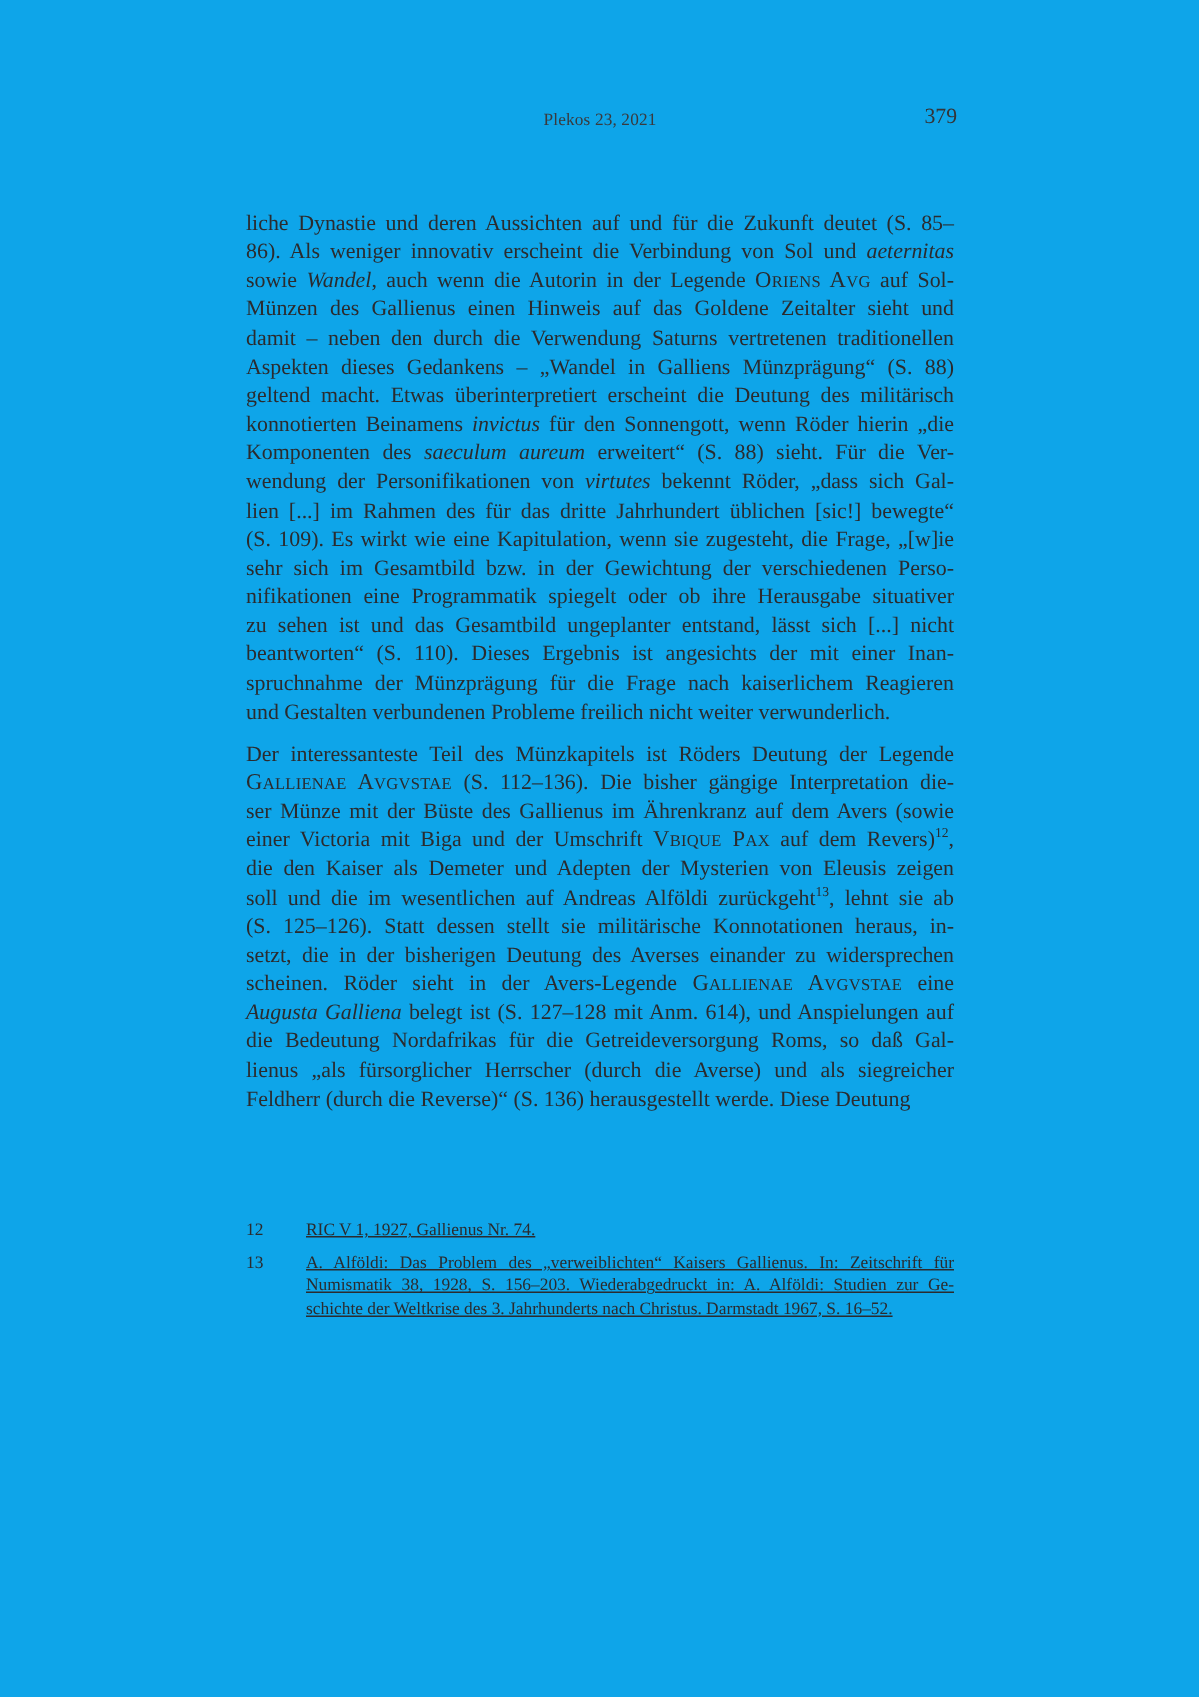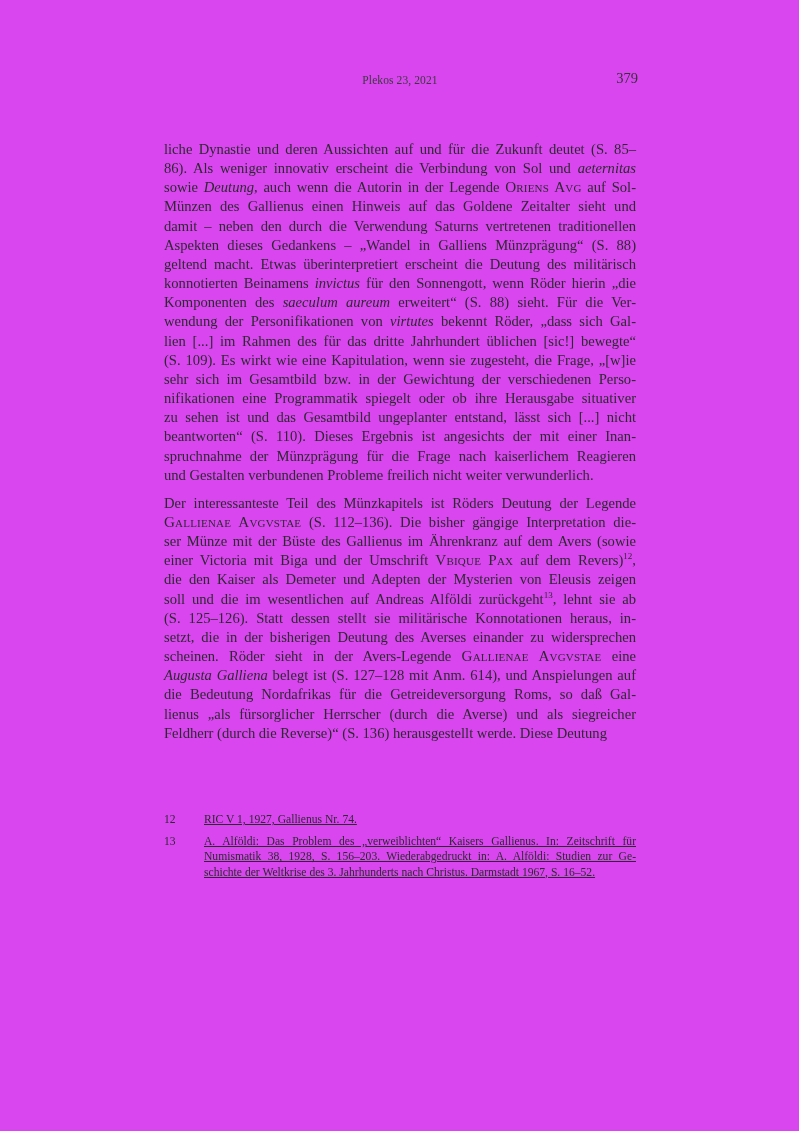--- a/index.html
+++ b/index.html
@@ -12,21 +12,21 @@
     height: 1131px;
     position: relative;
     font-family: "Liberation Serif", "DejaVu Serif", serif;
     color: #2b2b2e;
     -webkit-font-smoothing: antialiased;
   }
 
   .page {
     position: absolute;
     inset: 0;
-    background: #d946ef;
+    background: #0ea5e9;
   }
 
   
   .running-head {
     position: absolute;
     top: 74px;
     left: 164px;
     width: 472px;
     height: 16px;
     font-size: 11.5px;
@@ -136,21 +136,21 @@
   <div class="running-head">
     <div class="rh-title">Plekos 23, 2021</div>
     <div class="rh-page">379</div>
   </div>
 
   <div class="text-column">
 
     <p class="body-par">
       <span class="ln">liche Dynastie und deren Aussichten auf und für die Zukunft deutet (S. 85–</span>
       <span class="ln">86). Als weniger innovativ erscheint die Verbindung von Sol und <i class="it">aeternitas</i></span>
-      <span class="ln">sowie <i class="it">Deutung</i>, auch wenn die Autorin in der Legende <span class="sc">Oriens Avg</span> auf Sol-</span>
+      <span class="ln">sowie <i class="it">Wandel</i>, auch wenn die Autorin in der Legende <span class="sc">Oriens Avg</span> auf Sol-</span>
       <span class="ln">Münzen des Gallienus einen Hinweis auf das Goldene Zeitalter sieht und</span>
       <span class="ln">damit – neben den durch die Verwendung Saturns vertretenen traditionellen</span>
       <span class="ln">Aspekten dieses Gedankens – „Wandel in Galliens Münzprägung“ (S. 88)</span>
       <span class="ln">geltend macht. Etwas überinterpretiert erscheint die Deutung des militärisch</span>
       <span class="ln">konnotierten Beinamens <i class="it">invictus</i> für den Sonnengott, wenn Röder hierin „die</span>
       <span class="ln">Komponenten des <i class="it">saeculum aureum</i> erweitert“ (S. 88) sieht. Für die Ver-</span>
       <span class="ln">wendung der Personifikationen von <i class="it">virtutes</i> bekennt Röder, „dass sich Gal-</span>
       <span class="ln">lien [...] im Rahmen des für das dritte Jahrhundert üblichen [sic!] bewegte“</span>
       <span class="ln">(S. 109). Es wirkt wie eine Kapitulation, wenn sie zugesteht, die Frage, „[w]ie</span>
       <span class="ln">sehr sich im Gesamtbild bzw. in der Gewichtung der verschiedenen Perso-</span>

